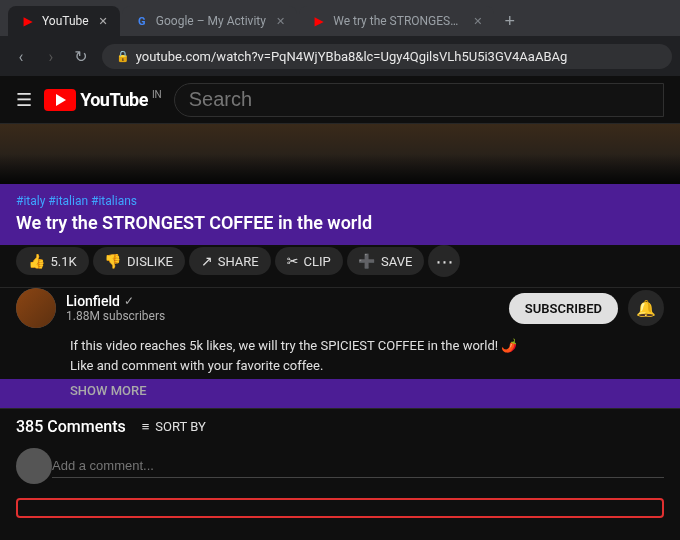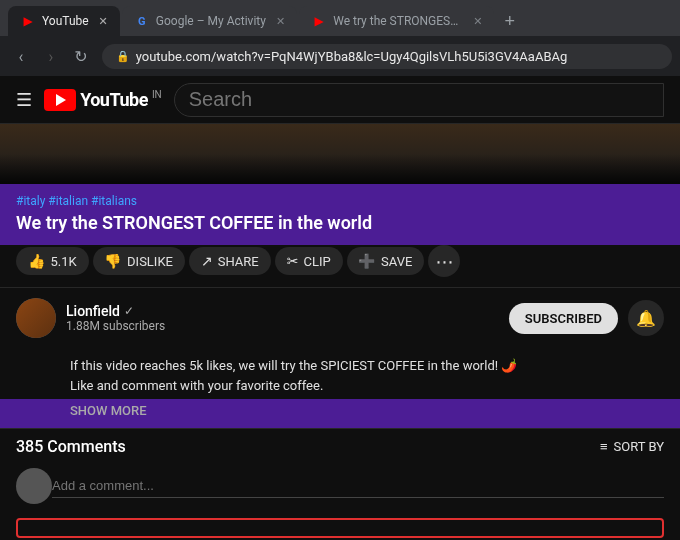--- a/index.html
+++ b/index.html
@@ -273,21 +273,21 @@
       justify-content: center;
       cursor: pointer;
       font-size: 18px;
       color: #e0e0e0;
     }
 
     
     .channel-row {
       display: flex;
       align-items: center;
-      padding: 10px 16px;
+      padding: 0 16px;
       background: #0f0f0f;
       gap: 10px;
       border-top: 1px solid #272727;
     }
 
     .channel-avatar {
       width: 40px;
       height: 40px;
       border-radius: 50%;
       background: #555;
@@ -364,21 +364,20 @@
       padding: 8px 16px;
       background: #0f0f0f;
       border-top: 1px solid #272727;
     }
 
     .comments-header {
       display: flex;
       align-items: center;
       gap: 16px;
       margin-bottom: 12px;
-      justify-content: space-between;
     }
 
     .comments-count {
       font-size: 16px;
       font-weight: 500;
       color: #fff;
     }
 
     .sort-by {
       display: flex;

